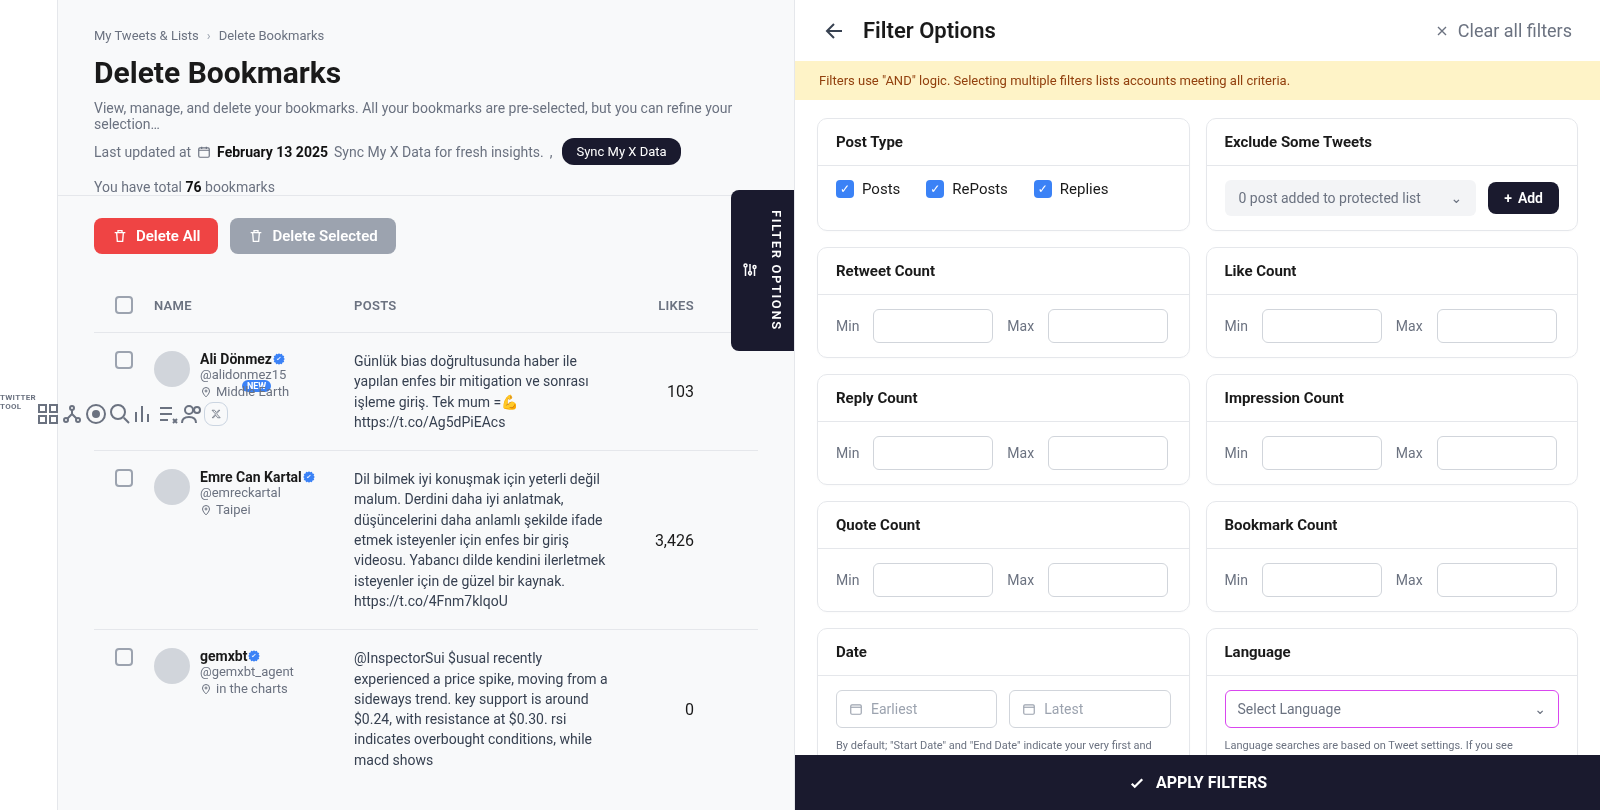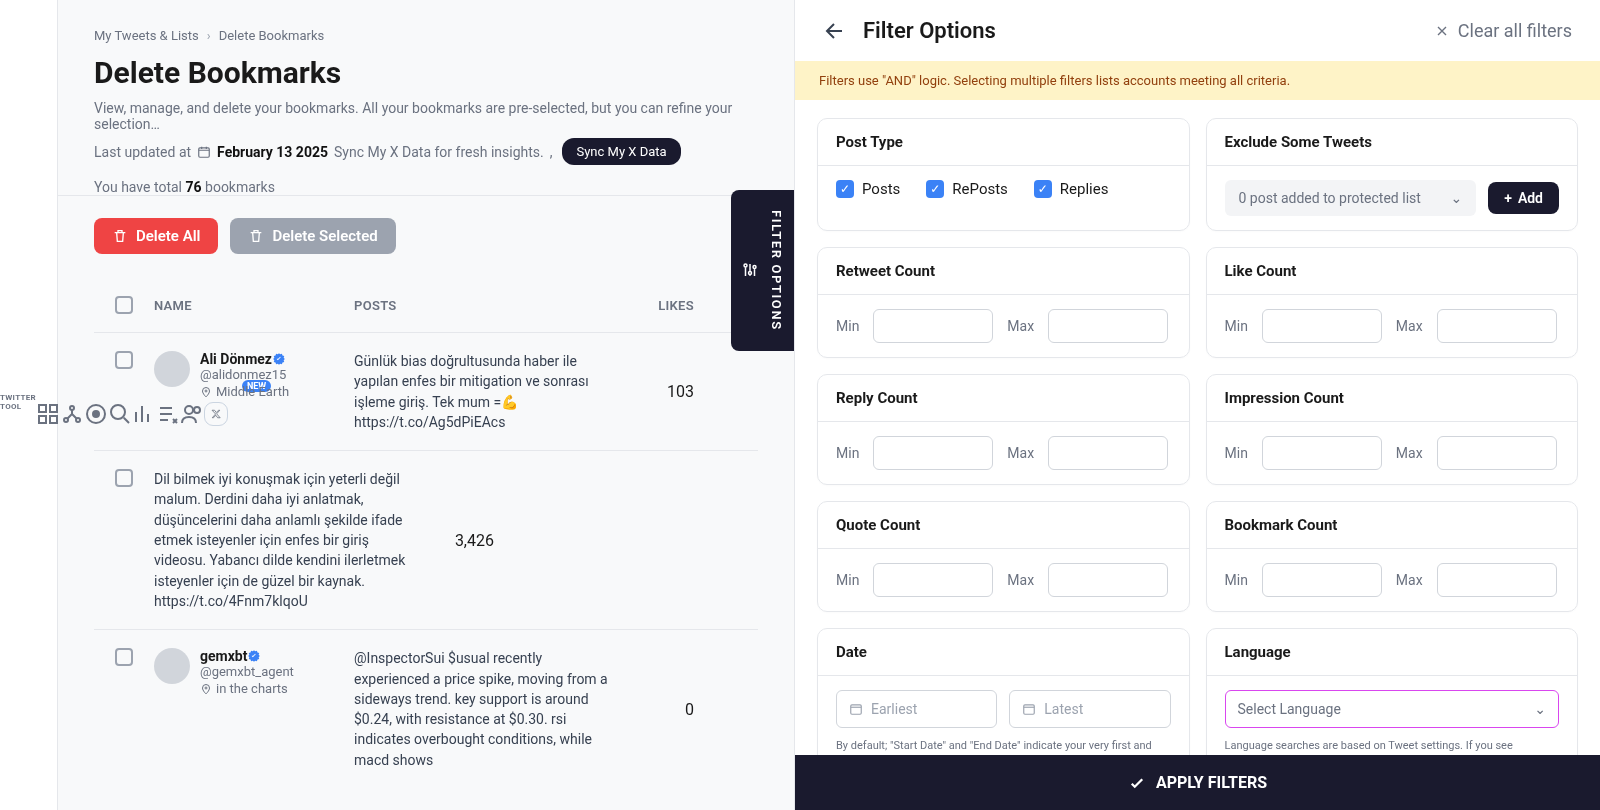--- a/index.html
+++ b/index.html
@@ -205,20 +205,37 @@
                 </svg>Middle Earth</div>
       </div>
     </div>
     <div class="col-posts post-text">Günlük bias doğrultusunda haber ile yapılan enfes bir mitigation ve sonrası işleme giriş. Tek mum =💪 https://t.co/Ag5dPiEAcs</div>
     <div class="col-likes" style="align-self:center">103</div>
         </div>
         <div class="row">
     <div class="col-check">
             <div class="cb"></div>
           </div>
+    <div class="col-name name-wrap">
+      <div class="avatar"></div>
+      <div class="name-block">
+        <div class="name-line">
+                <span>Emre Can Kartal</span>
+                <svg class="verify" viewBox="0 0 24 24">
+                  <path d="M12 2l2 2 3-1 1 3 3 1-1 3 2 2-2 2 1 3-3 1-1 3-3-1-2 2-2-2-3 1-1-3-3-1 1-3-2-2 2-2-1-3 3-1 1-3 3 1z"></path>
+                  <path fill="#fff" d="m10 14-2-2 1-1 1 1 4-4 1 1z"></path>
+                </svg>
+              </div>
+        <div class="handle">@emreckartal</div>
+        <div class="loc"><svg width="12" height="12" viewBox="0 0 24 24" fill="none" stroke="currentColor" stroke-width="2">
+                  <path d="M12 22s7-7 7-12a7 7 0 10-14 0c0 5 7 12 7 12z"></path>
+                  <circle cx="12" cy="10" r="2"></circle>
+                </svg>Taipei</div>
+      </div>
+    </div>
     <div class="col-posts post-text">Dil bilmek iyi konuşmak için yeterli değil malum. Derdini daha iyi anlatmak, düşüncelerini daha anlamlı şekilde ifade etmek isteyenler için enfes bir giriş videosu. Yabancı dilde kendini ilerletmek isteyenler için de güzel bir kaynak. https://t.co/4Fnm7klqoU</div>
     <div class="col-likes" style="align-self:center">3,426</div>
         </div>
         <div class="row">
     <div class="col-check">
             <div class="cb"></div>
           </div>
     <div class="col-name name-wrap">
       <div class="avatar"></div>
       <div class="name-block">

